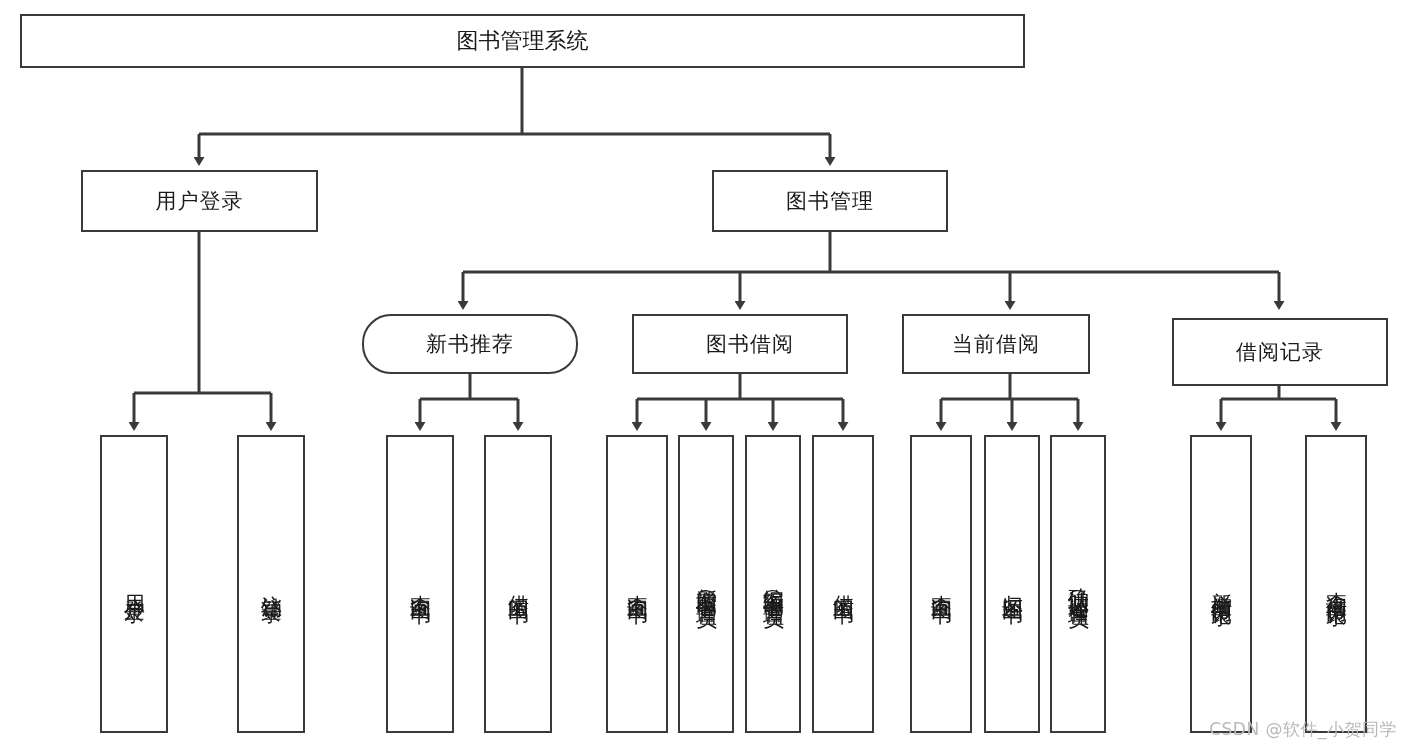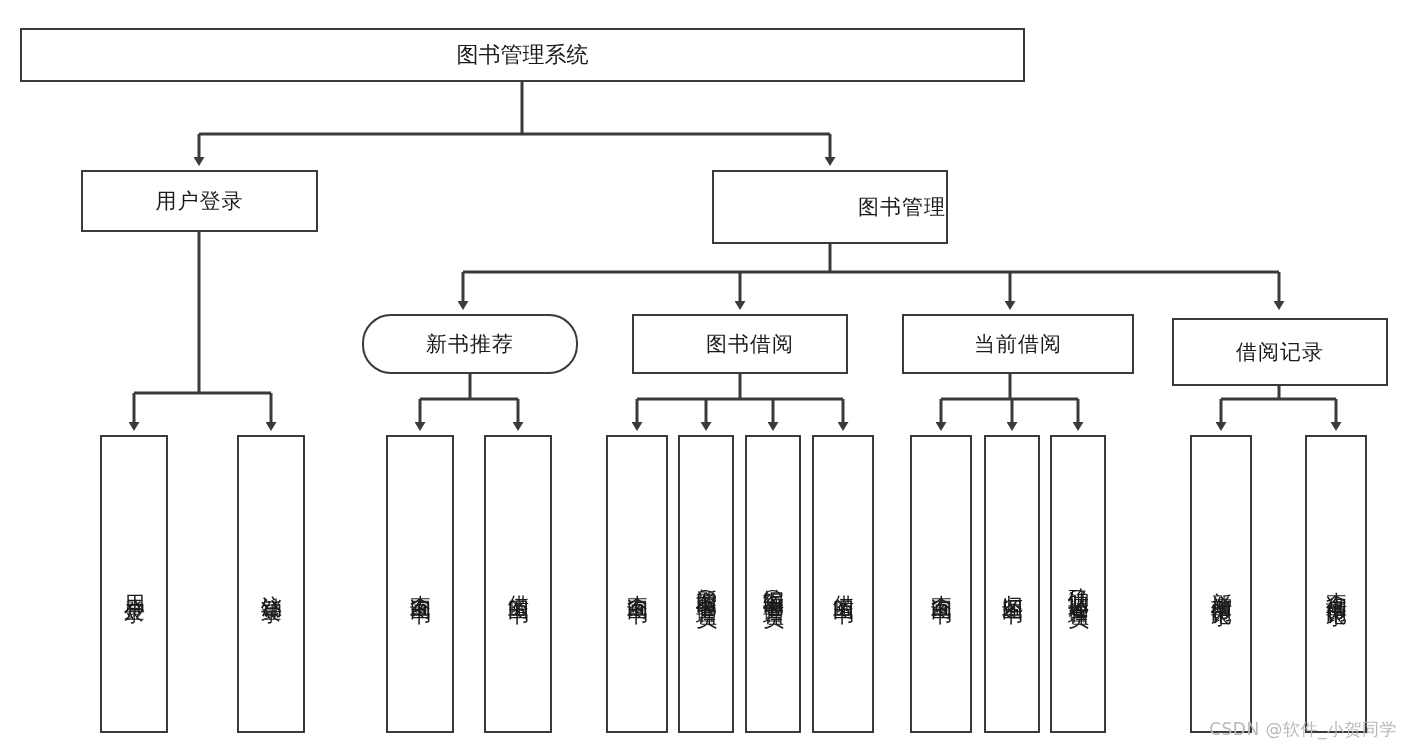--- a/index.html
+++ b/index.html
@@ -129,38 +129,38 @@
     </g>
 
     <g stroke="#3a3a3a" stroke-width="3" fill="none">
       <path d="M1279,374 L1279,399"></path>
       <path d="M1221,399 L1336,399"></path>
       <path d="M1221,399 L1221,423" marker-end="url(#arrow)"></path>
       <path d="M1336,399 L1336,423" marker-end="url(#arrow)"></path>
     </g>
   </svg>
 
-  <div class="node root" style="left:20px; top:28px; width:1005px; height:54px;">
+  <div class="node root" style="left:20px; top:14px; width:1005px; height:54px;">
     <span>图书管理系统</span>
   </div>
 
   <div class="node h" style="left:81px; top:170px; width:237px; height:62px;">
     <span>用户登录</span>
   </div>
-  <div class="node h" style="left:712px; top:170px; width:236px; height:74px;justify-content:flex-end;">
+  <div class="node h" style="left:712px; top:170px; width:236px; height:62px;">
     <span>图书管理</span>
   </div>
 
   <div class="node h" style="left:362px; top:314px; width:216px; height:60px;border-radius:29px;">
     <span>新书推荐</span>
   </div>
   <div class="node h" style="left:632px; top:314px; width:216px; height:60px;padding-left:20px;">
     <span>图书借阅</span>
   </div>
-  <div class="node h" style="left:902px; top:314px; width:232px; height:60px;text-align:right;">
+  <div class="node h" style="left:902px; top:314px; width:188px; height:60px;text-align:right;">
     <span>当前借阅</span>
   </div>
   <div class="node h" style="left:1172px; top:318px; width:216px; height:68px;">
     <span>借阅记录</span>
   </div>
 
   <div class="node v" style="left:100px; top:435px; width:68px; height:298px;">
     <span class="vlabel">用户登录</span>
   </div>
   <div class="node v" style="left:237px; top:435px; width:68px; height:298px;">

